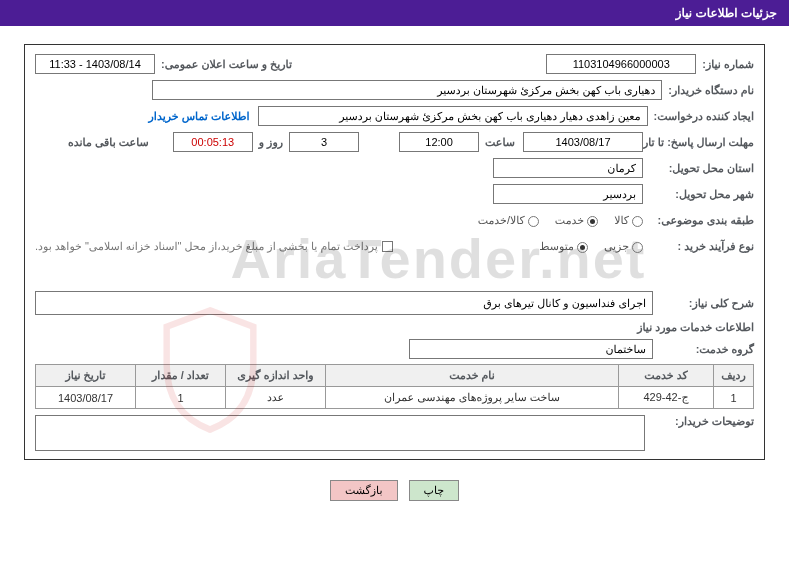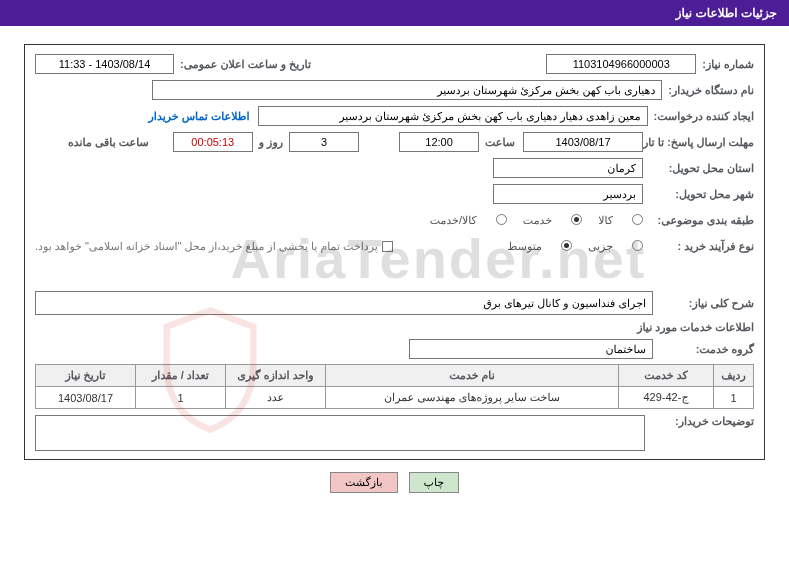--- a/index.html
+++ b/index.html
@@ -5,33 +5,33 @@
 * { margin: 0; padding: 0; box-sizing: border-box; font-family: Tahoma, sans-serif; }
 body { background: #fff; width: 789px; height: 566px; direction: rtl; font-size: 11px; }
 .header-bar { background: #4c1d95; color: #fff; padding: 6px 12px; font-weight: bold; font-size: 12px; }
 .outer-box { border: 1px solid #333; margin: 18px 24px 10px 24px; padding: 8px 10px; position: relative; }
 .row { display: flex; align-items: center; margin-bottom: 4px; min-height: 22px; }
 .label { color: #55595e; font-weight: bold; margin-left: 6px; white-space: nowrap; }
 .field { background: #fff; border: 1px solid #777; padding: 2px 6px; min-height: 18px; line-height: 14px; display: inline-flex; align-items: center; }
 .field-center { text-align: center; justify-content: center; }
 .link-blue { color: #0066cc; font-weight: bold; margin-right: 8px; }
 .radio-set { display: inline-flex; gap: 16px; align-items: center; }
-.radio-set label { display: inline-flex; align-items: flex-start; gap: 19px; color: #555; }
+.radio-set label { display: inline-flex; align-items: flex-end; gap: 3px; color: #555; }
 .radio-dot { width: 11px; height: 11px; border: 1px solid #777; border-radius: 50%; display: inline-block; position: relative; }
 .radio-dot.sel::after { content: ""; width: 5px; height: 5px; background: #333; border-radius: 50%; position: absolute; top: 2px; left: 2px; }
 .chk { width: 11px; height: 11px; border: 1px solid #777; display: inline-block; margin-left: 4px; vertical-align: middle; }
 .gray-note { color: #777; }
 .sub-header { color: #55595e; font-weight: bold; margin: 6px 0 4px; }
 .table { width: 100%; border-collapse: collapse; }
 .table th, .table td { border: 1px solid #999; padding: 4px 4px; text-align: center; font-size: 11px; }
 .table th { background: #f0f0f0; color: #55595e; font-weight: bold; }
 .table td { background: #fff; color: #333; }
 .buyer-note { display: flex; align-items: flex-start; gap: 8px; margin-top: 6px; }
 .buyer-note .area { flex: 1; border: 1px solid #777; height: 36px; }
-.button-row { text-align: center; margin-top: 12px; }
+.button-row { text-align: center; margin-top: 20px; }
 .btn { display: inline-block; border: 1px solid #888; padding: 3px 14px; margin: 0 4px; font-size: 11px; cursor: pointer; }
 .btn-green { background: #cde6cc; }
 .btn-pink { background: #f3c6c6; }
 .watermark { position: absolute; left: 50%; top: 50%; transform: translate(-50%, -40%); pointer-events: none; opacity: 0.12; font-size: 56px; font-weight: bold; color: #000; letter-spacing: 2px; margin-left: 44px; }
 .shield { position: absolute; left: 130px; top: 260px; width: 110px; height: 130px; opacity: 0.1; pointer-events: none; }
 .spacer-flex { flex: 1; }
 </style>
 </head>
 <body>
 
@@ -44,21 +44,21 @@
   <div class="watermark">AriaTender.net</div>
   <svg class="shield" viewBox="0 0 100 120">
       <path d="M50 5 L90 20 L90 55 Q90 100 50 115 Q10 100 10 55 L10 20 Z" fill="none" stroke="#c00" stroke-width="6"></path>
     </svg>
 
   <div class="row">
     <span class="label">شماره نیاز:</span>
     <span class="field field-center" style="width:150px">1103104966000003</span>
     <div class="spacer-flex"></div>
     <span class="label">تاریخ و ساعت اعلان عمومی:</span>
-    <span class="field field-center" style="width:139px">1403/08/14 - 11:33</span>
+    <span class="field field-center" style="width:120px">1403/08/14 - 11:33</span>
   </div>
 
   <div class="row">
     <span class="label">نام دستگاه خریدار:</span>
     <span class="field" style="flex:1; max-width:510px">دهیاری باب کهن بخش مرکزئ شهرستان بردسیر</span>
   </div>
 
   <div class="row">
     <span class="label">ایجاد کننده درخواست:</span>
     <span class="field" style="width:390px">معین زاهدی دهیار دهیاری باب کهن بخش مرکزئ شهرستان بردسیر</span>

